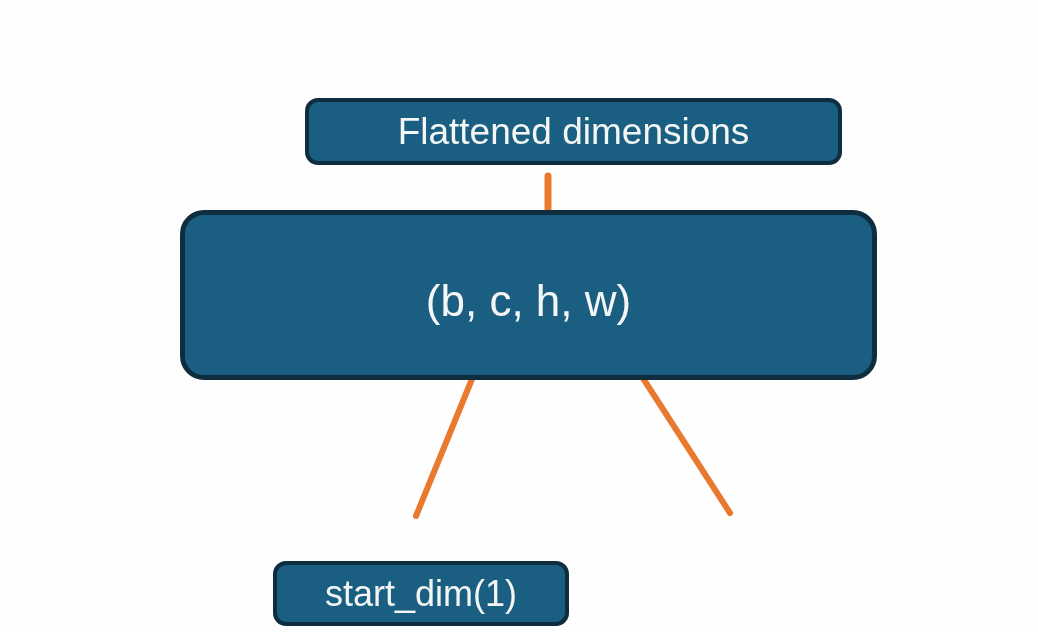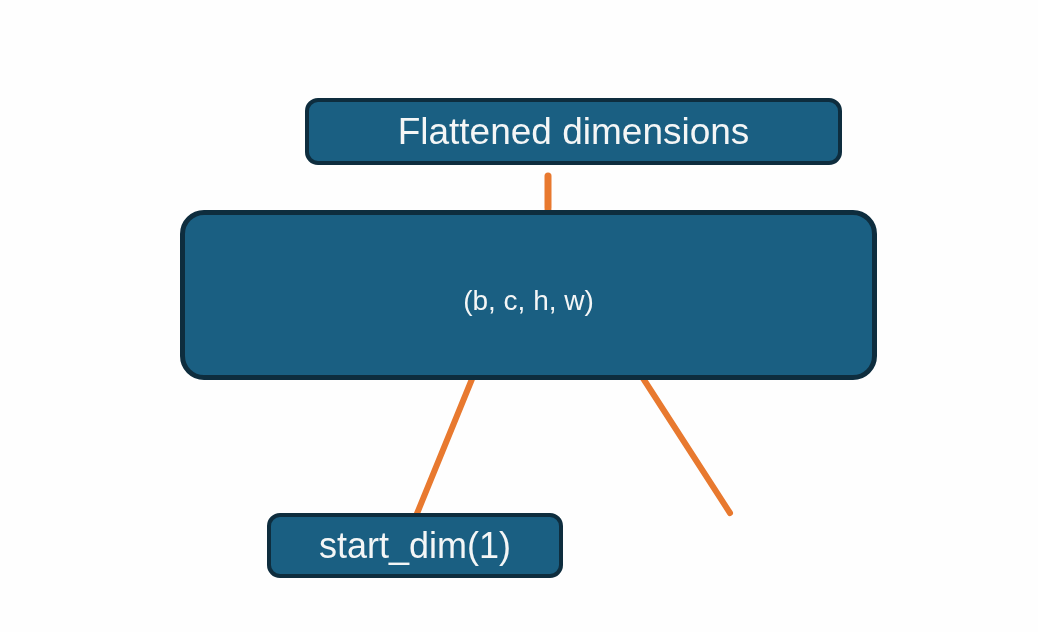--- a/index.html
+++ b/index.html
@@ -42,31 +42,31 @@
     border: 4px solid var(--box-border);
     border-radius: 13px;
     font-size: 37px;
     margin-left: 12px;
   }
   .tensor-box {
     left: 180px; top: 210px;
     width: 697px; height: 170px;
     border: 5px solid var(--box-border);
     border-radius: 24px;
-    font-size: 28px;
+    font-size: 44px;
     padding-top: 12px;
   }
   .dim-box {
     top: 513px;
     width: 296px; height: 65px;
     border: 4px solid var(--box-border);
     border-radius: 13px;
     font-size: 36px;
   }
-  .start-dim-box { left: 267px; }
+  .start-dim-box { left: 273px; margin-top: 48px; }
   .end-dim-box { left: 582px; }
   .orange-stroke {
     stroke: var(--accent-orange);
     fill: none;
     stroke-linecap: round;
     stroke-linejoin: round;
   }
   .orange-fill {
     fill: var(--accent-orange);
     stroke: none;

